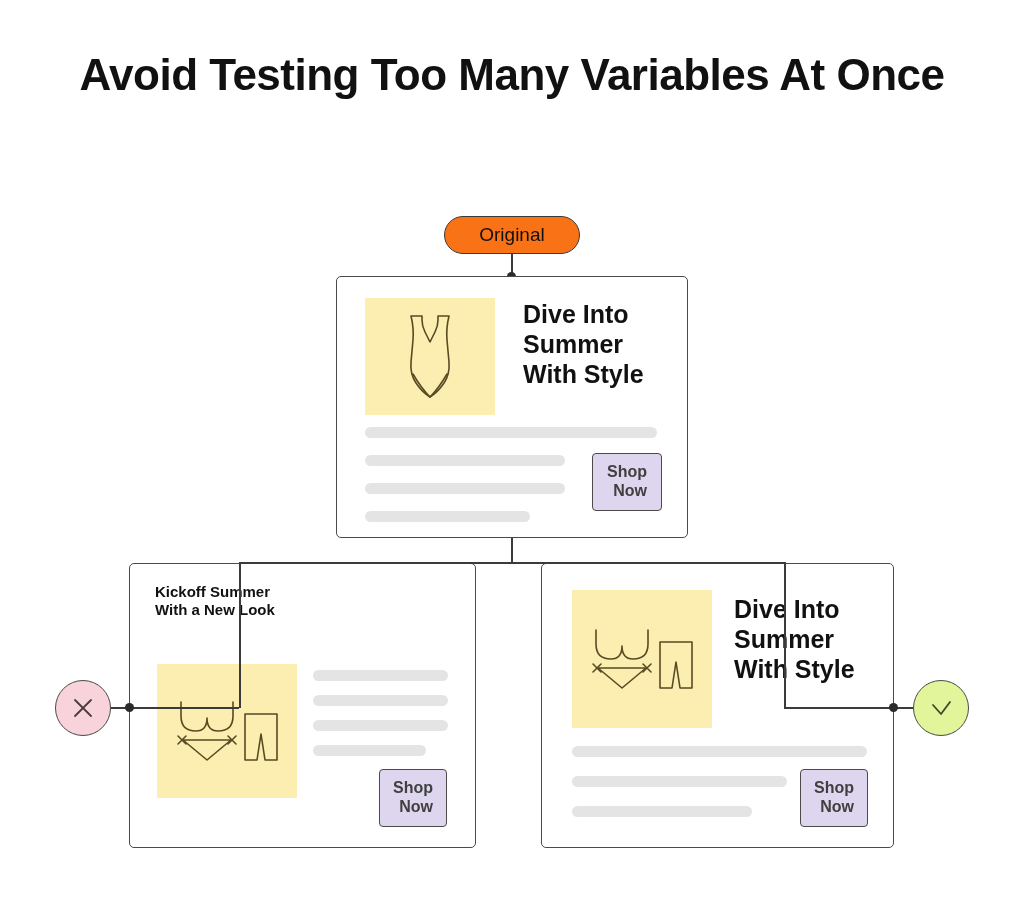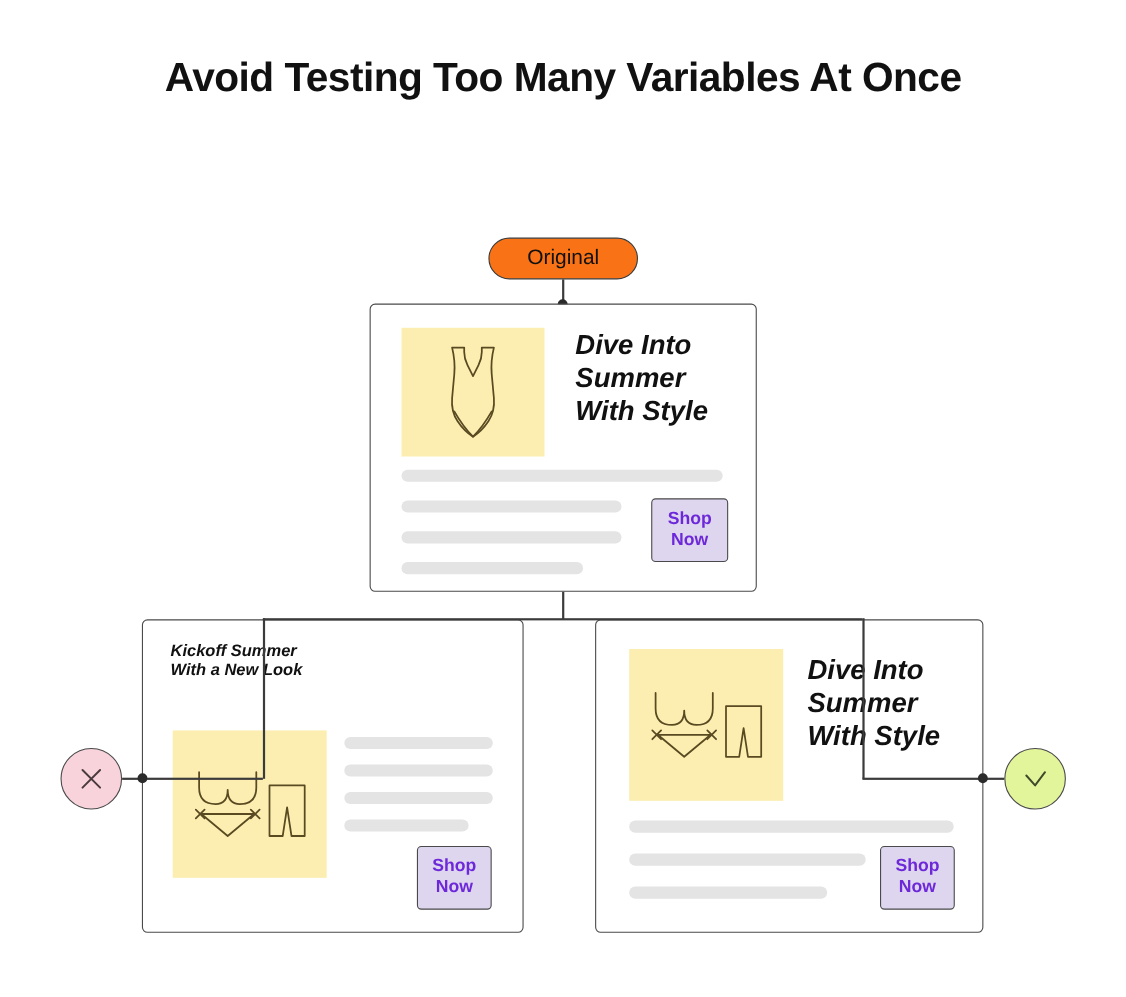--- a/index.html
+++ b/index.html
@@ -16,21 +16,21 @@
     position: relative;
   }
 
   
   .page-title {
     position: absolute;
     left: 0;
     top: 48px;
     width: 1024px;
     text-align: center;
-    font-size: 37px;
+    font-size: 44px;
     font-weight: bold;
     letter-spacing: -0.5px;
     line-height: 1.22;
     color: #111111;
   }
 
   
   .badge {
     position: absolute;
     left: 444px;
@@ -86,42 +86,41 @@
     display: flex;
     align-items: center;
     justify-content: center;
   }
   .headline {
     position: absolute;
     font-weight: bold;
     color: #111111;
     line-height: 1.2;
     white-space: pre-line;
-    font-style: italic;
   }
   .bar {
     position: absolute;
     height: 11px;
     border-radius: 6px;
     background: #e4e4e4;
   }
   .shop-btn {
     position: absolute;
     box-sizing: border-box;
     background: #ded5ef;
     border: 1.4px solid #4a4a4a;
     border-radius: 4px;
     display: flex;
     flex-direction: column;
     align-items: center;
     justify-content: center;
     font-weight: bold;
     line-height: 1.18;
-    color: #6d28d9;
-    text-align: center;
+    color: #404040;
+    text-align: right;
     white-space: pre-line;
   }
 
   
   .status-circle {
     position: absolute;
     width: 56px;
     height: 56px;
     border-radius: 50%;
     box-sizing: border-box;

